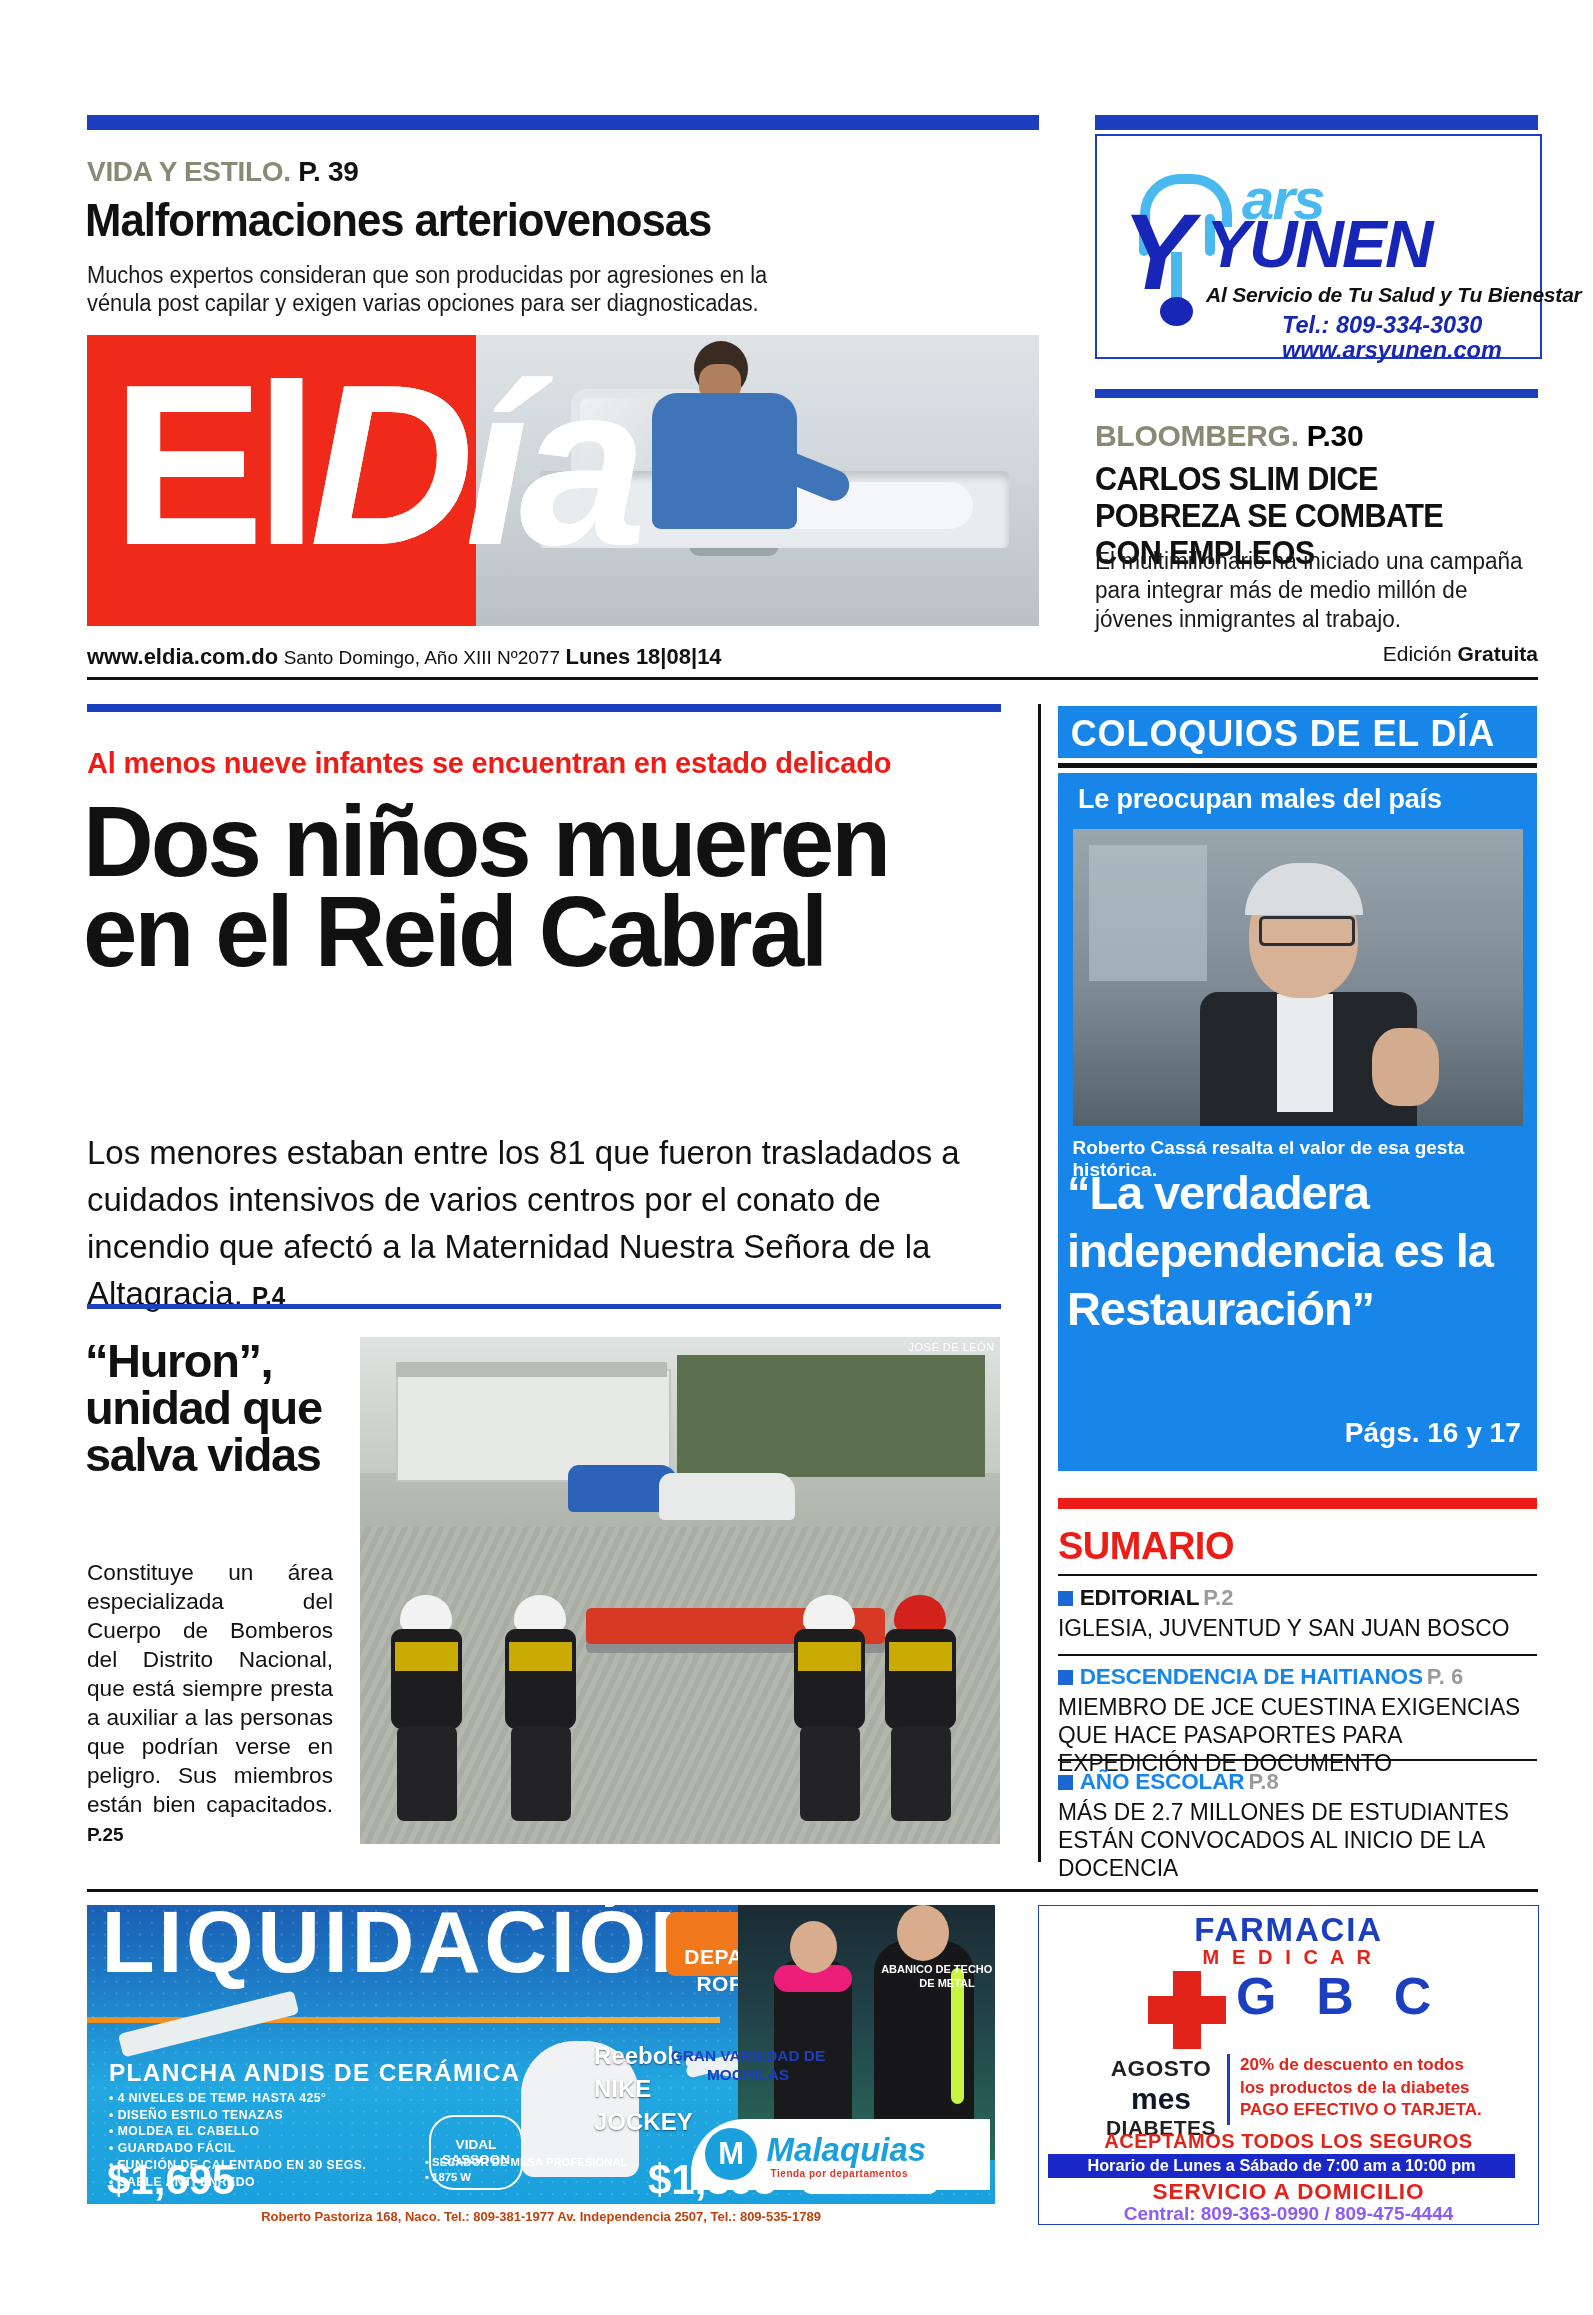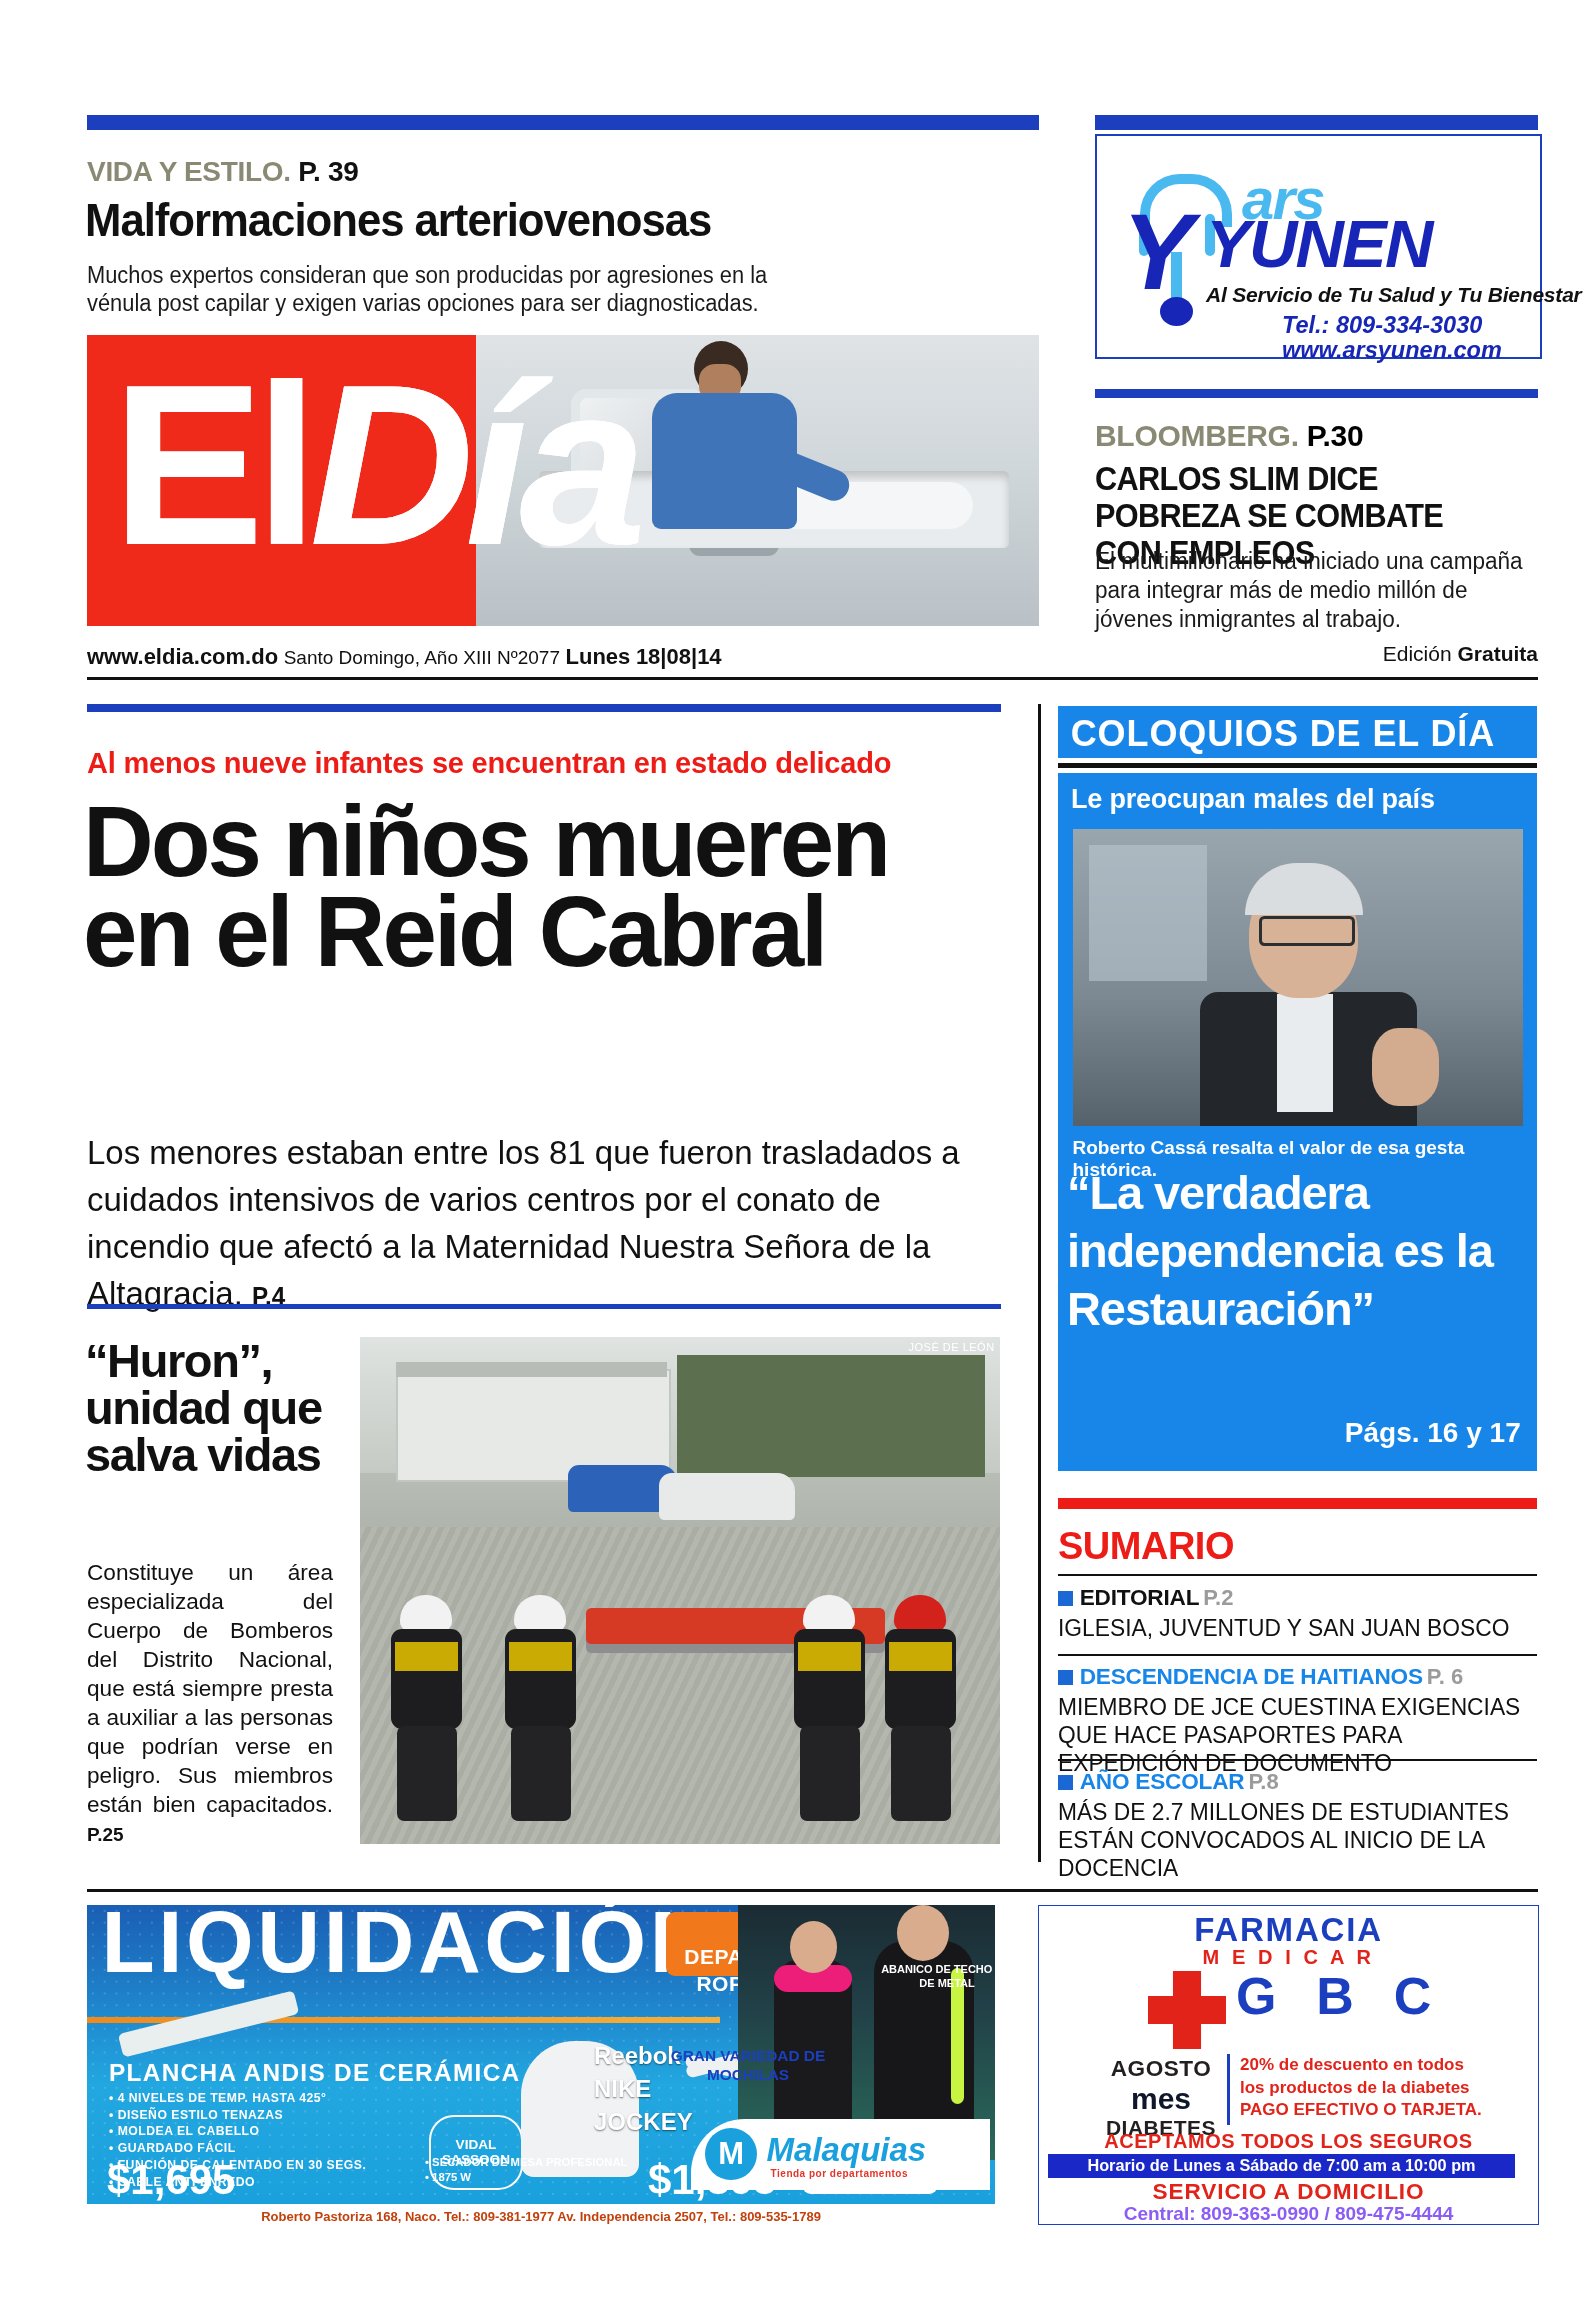--- a/index.html
+++ b/index.html
@@ -118,21 +118,21 @@
      font-family:"Liberation Sans Narrow","Liberation Sans",sans-serif;}
 
   
   .col-sep{position:absolute;left:1038px;top:704px;width:2.7px;height:1158px;background:#111;}
   .coloq-bar{position:absolute;left:1058px;top:706px;width:479px;height:52px;background:#1786e8;}
   .coloq-bar span{position:absolute;left:12.7px;top:7.2px;font-size:36px;font-weight:bold;color:#fff;letter-spacing:0.9px;
      font-family:"Liberation Sans Narrow","Liberation Sans",sans-serif;}
   .coloq-line{position:absolute;left:1058px;top:763px;width:479px;height:4.5px;background:#111;}
 
   .coloq-box{position:absolute;left:1058px;top:773px;width:479px;height:698px;background:#1786e8;}
-  .coloq-sub{position:absolute;left:13px;top:11px;font-size:27px;font-weight:bold;color:#fff;letter-spacing:-0.2px;
+  .coloq-sub{position:absolute;left:20px;top:11px;font-size:27px;font-weight:bold;color:#fff;letter-spacing:-0.2px;
      font-family:"Liberation Sans Narrow","Liberation Sans",sans-serif;}
   .coloq-photo{position:absolute;left:14.5px;top:56px;width:450px;height:297px;overflow:hidden;
      background:linear-gradient(160deg,#8f9aa3 0%,#6d7a85 40%,#505c66 100%);}
   .cp-wall{position:absolute;left:0;top:0;width:450px;height:297px;background:
      linear-gradient(180deg,#9aa6ae 0%,#7d8a94 55%,#55626c 100%);}
   .cp-win{position:absolute;left:16.3px;top:16.3px;width:118px;height:136px;background:#b9c6cf;opacity:.6;}
   .cp-head{position:absolute;left:176px;top:42px;width:109px;height:127px;border-radius:52% 52% 46% 46%;background:#d8b296;}
   .cp-hair{position:absolute;left:172px;top:34px;width:118px;height:52px;border-radius:54px 54px 0 0;background:#d9dde0;}
   .cp-glass{position:absolute;left:186px;top:87px;width:90px;height:23.5px;border:3.6px solid #2a2f33;border-radius:5.4px;}
   .cp-suit{position:absolute;left:127px;top:163px;width:217px;height:136px;background:#23272b;border-radius:18px 18px 0 0;}

